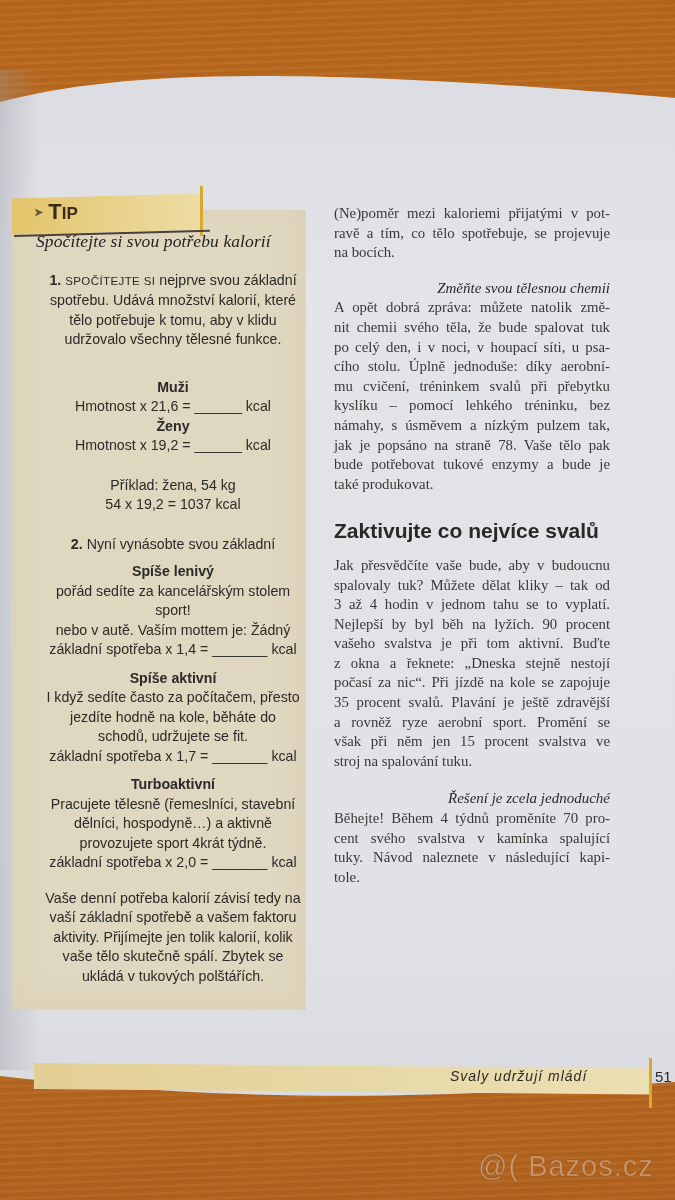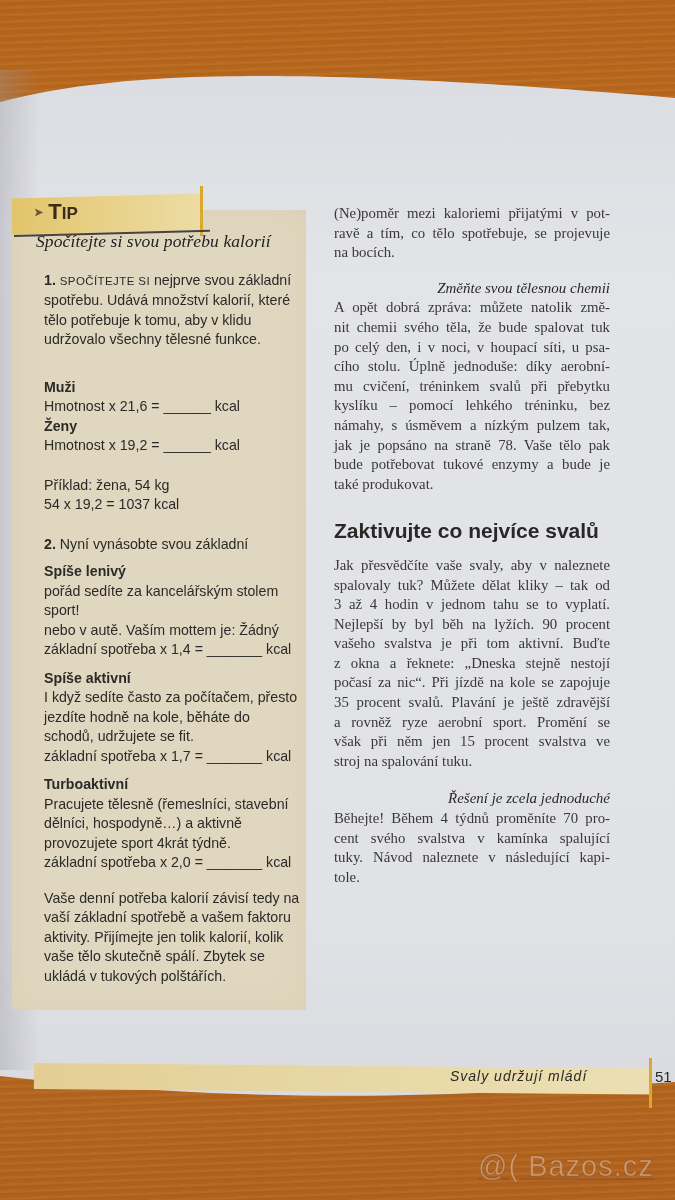--- a/index.html
+++ b/index.html
@@ -49,21 +49,21 @@
     box-shadow: inset 0 0 30px rgba(210,195,160,0.35);
   }
   .tip-content {
     position: absolute; left: 44px; top: 232px; width: 258px; color: #2b2a28;
     font-size: 14.2px; line-height: 19.5px;
   }
   .tip-title {
     font-family: "Liberation Serif", serif; font-style: italic; font-size: 17.5px;
     margin: 0 0 19px -8px; color: #222; letter-spacing: 0.1px;
   }
-  .para { margin: 0 0 20px 0; }
+  .para { margin: 0 0 20px 0; text-align: center; }
   .sc { font-size: 11.5px; letter-spacing: 0.4px; text-transform: uppercase; }
   .b { font-weight: bold; }
   .line { display: block; white-space: nowrap; }
 
   
   .col-right {
     position: absolute; left: 334px; top: 204px; width: 276px; color: #3a3836;
     font-family: "Liberation Serif", serif; font-size: 14.8px; line-height: 19.6px;
   }
   .col-right .p { text-align: justify; margin: 0; }
@@ -83,21 +83,21 @@
   }
   .footer-title {
     position: absolute; left: 450px; top: 1068px; font-style: italic; font-size: 14px; color: #2a2826;
     letter-spacing: 1px;
   }
   .footer-vline { position: absolute; left: 649px; top: 1058px; width: 3px; height: 50px; background: #d8a92a; }
   .page-num { position: absolute; left: 655px; top: 1068px; font-size: 15px; color: #2a2826; }
 
   .watermark {
     position: absolute; left: 478px; top: 1150px; font-size: 29px; color: rgba(235,200,170,0.55);
-    -webkit-text-stroke: 1px rgba(120,70,40,0.35); letter-spacing: 1px; text-decoration: underline;
+    -webkit-text-stroke: 1px rgba(120,70,40,0.35); letter-spacing: 1px;
   }
 </style>
 </head>
 <body>
 
 <div class="page"></div>
 <div class="page-shadow-left"></div>
 
 <div class="tip-box"></div>
 <div class="tip-bar"></div>
@@ -183,21 +183,21 @@
     <span class="l">mu cvičení, tréninkem svalů při přebytku</span>
     <span class="l">kyslíku – pomocí lehkého tréninku, bez</span>
     <span class="l">námahy, s úsměvem a nízkým pulzem tak,</span>
     <span class="l">jak je popsáno na straně 78. Vaše tělo pak</span>
     <span class="l">bude potřebovat tukové enzymy a bude je</span>
     <span class="l last">také produkovat.</span>
   </div>
 
   <div class="h2">Zaktivujte co nejvíce svalů</div>
   <div class="p">
-    <span class="l">Jak přesvědčíte vaše svaly, aby v naleznete</span>
+    <span class="l">Jak přesvědčíte vaše bude, aby v budoucnu</span>
     <span class="l">spalovaly tuk? Můžete dělat kliky – tak od</span>
     <span class="l">3 až 4 hodin v jednom tahu se to vyplatí.</span>
     <span class="l">Nejlepší by byl běh na lyžích. 90 procent</span>
     <span class="l">vašeho svalstva je při tom aktivní. Buďte</span>
     <span class="l">z okna a řeknete: „Dneska stejně nestojí</span>
     <span class="l">počasí za nic“. Při jízdě na kole se zapojuje</span>
     <span class="l">35 procent svalů. Plavání je ještě zdravější</span>
     <span class="l">a rovněž ryze aerobní sport. Promění se</span>
     <span class="l">však při něm jen 15 procent svalstva ve</span>
     <span class="l last">stroj na spalování tuku.</span>

